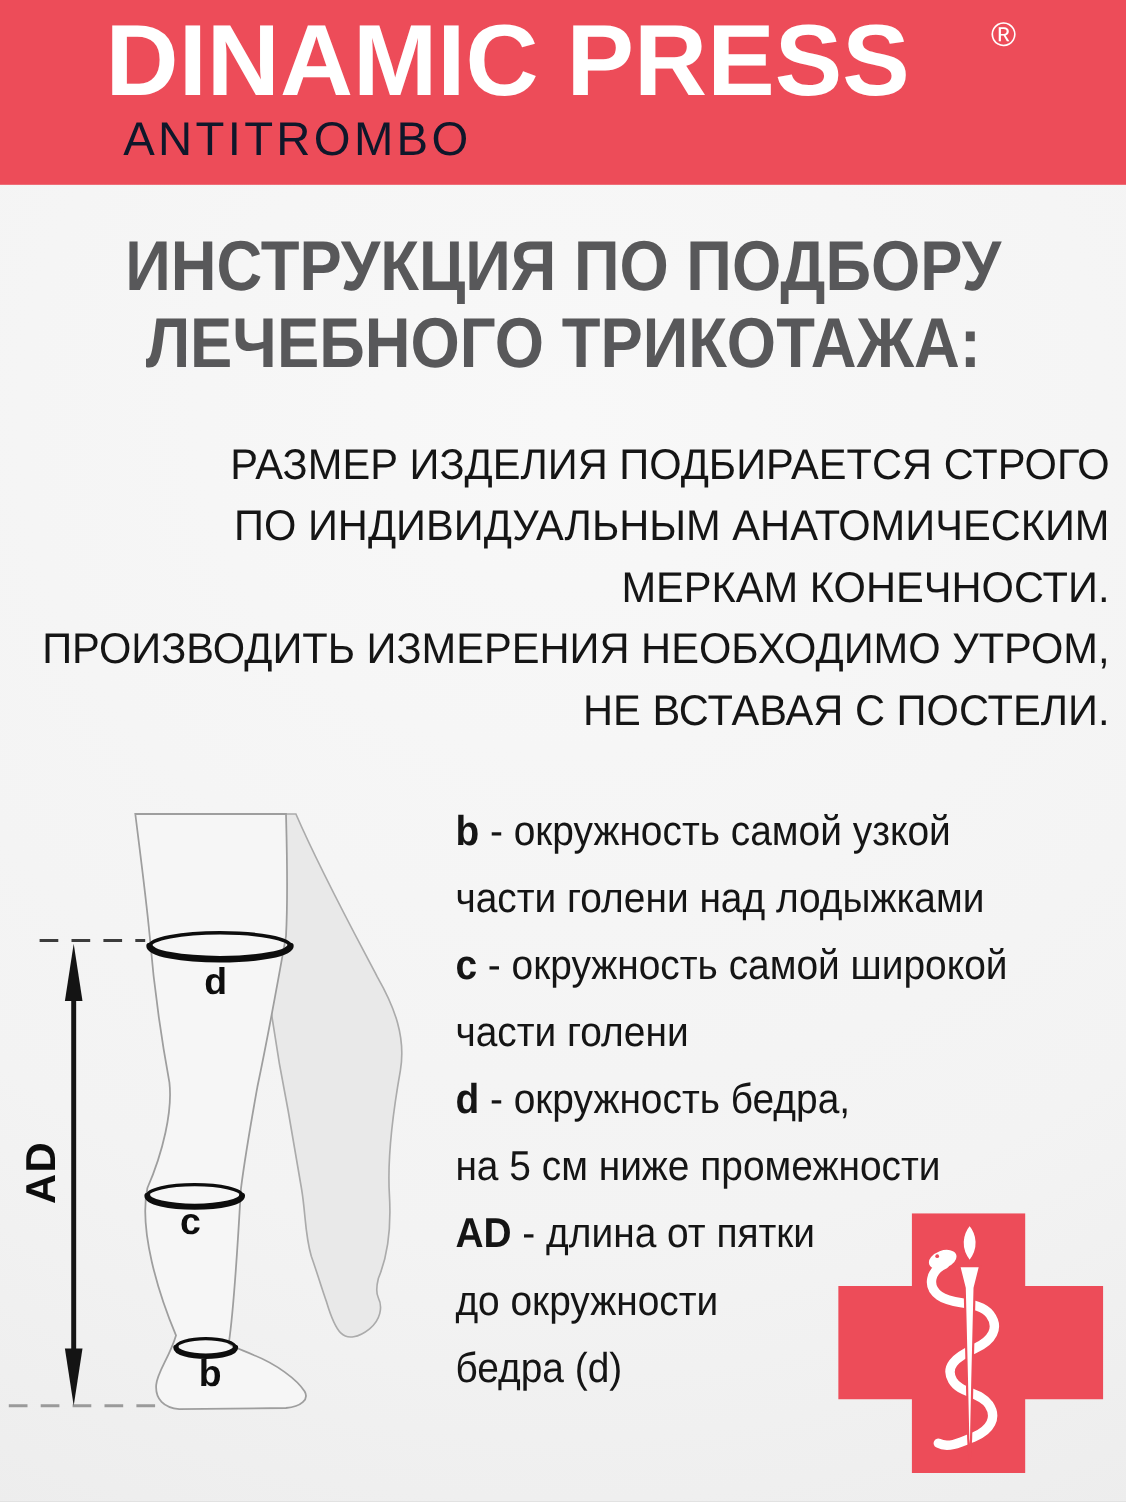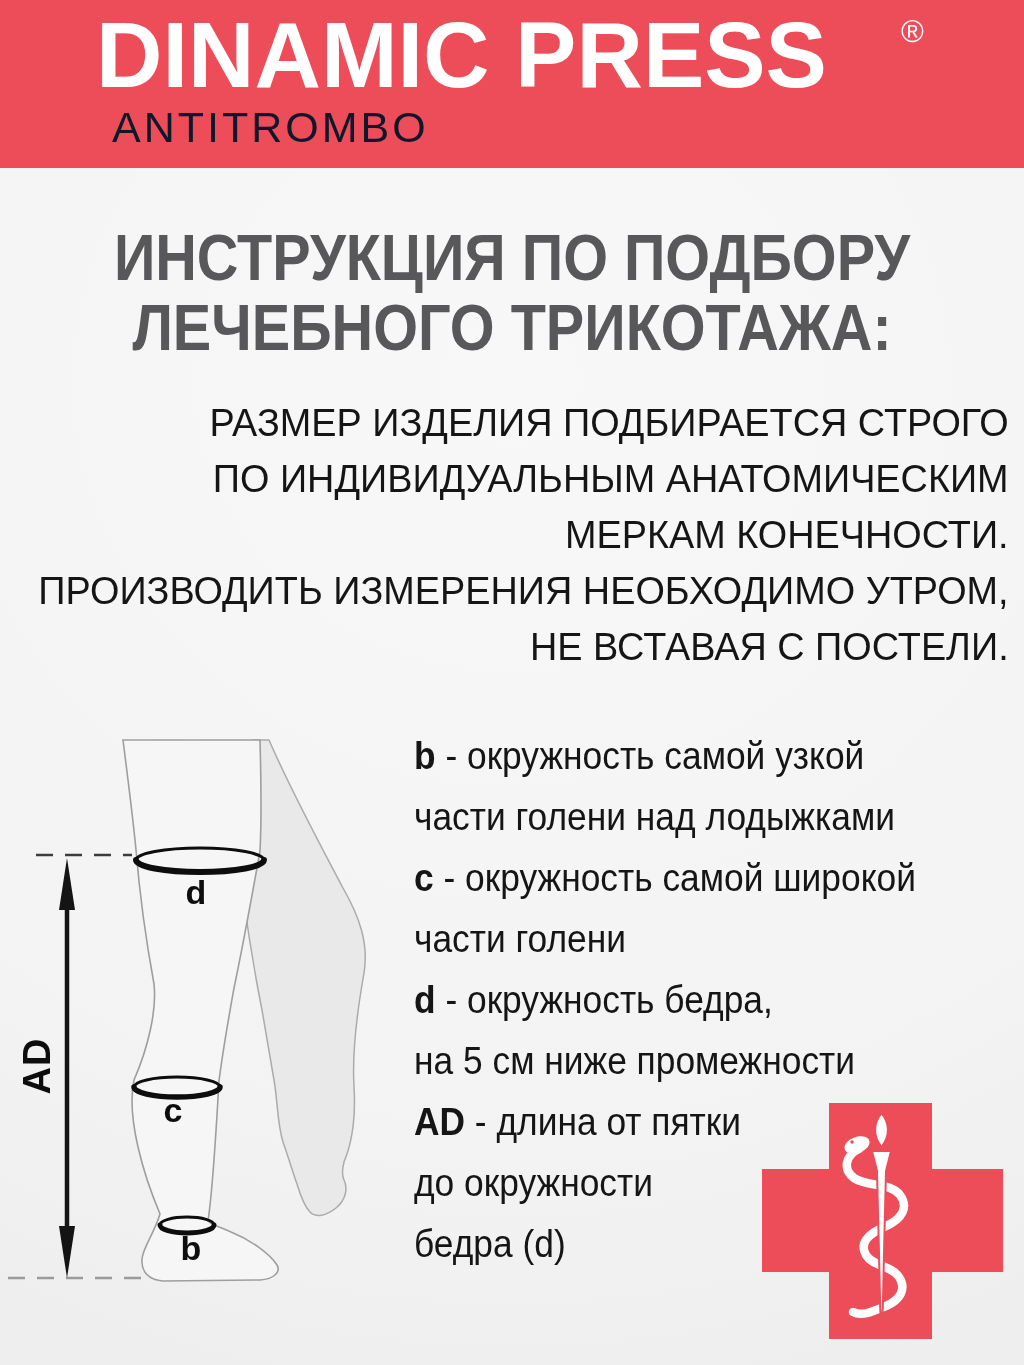--- a/index.html
+++ b/index.html
@@ -15,21 +15,21 @@
   .page{
     position:relative;width:1024px;height:1365px;overflow:hidden;
     background:radial-gradient(160% 110% at 50% 28%, #f8f8f8 0%, var(--page-bg) 50%, #e6e6e6 100%);
   }
   
   .brand-band{position:absolute;left:0;top:0;width:1024px;height:168px;background:var(--brand-red);}
   .brand-line{position:absolute;left:96px;top:9px;font-size:92px;line-height:1;font-weight:700;color:#fff;letter-spacing:0px;white-space:nowrap;}
   .brand-reg{position:absolute;left:901px;top:16px;font-size:31px;font-weight:400;color:#fff;line-height:1;}
   .brand-sub{position:absolute;left:112px;top:106px;font-size:43px;line-height:1;font-weight:400;color:#0f172a;letter-spacing:3px;white-space:nowrap;}
   
-  .title{position:absolute;left:0;right:0;top:207px;margin:16px;text-align:center;color:var(--heading-gray);font-size:64px;line-height:70px;font-weight:700;}
+  .title{position:absolute;left:0;right:0;top:207px;margin:0;text-align:center;color:var(--heading-gray);font-size:64px;line-height:70px;font-weight:700;}
   .title-line{display:block;transform:scaleX(0.9);white-space:nowrap;}
   
   .intro{position:absolute;left:0;right:0;top:395px;text-align:right;color:var(--text-black);font-size:39px;line-height:56px;font-weight:300;}
   .intro-line{display:block;transform:scaleX(0.97);white-space:nowrap;}
   
   .leg-diagram{position:absolute;left:0px;top:718px;width:400px;height:582px;}
   .leg-diagram text{font-family:"Liberation Sans","DejaVu Sans",sans-serif;}
   
   .legend{position:absolute;left:414px;top:726px;width:620px;color:var(--text-black);font-size:38px;line-height:61px;transform:scaleX(0.93);transform-origin:0 0;}
   .legend-line{white-space:nowrap;font-weight:300;}

